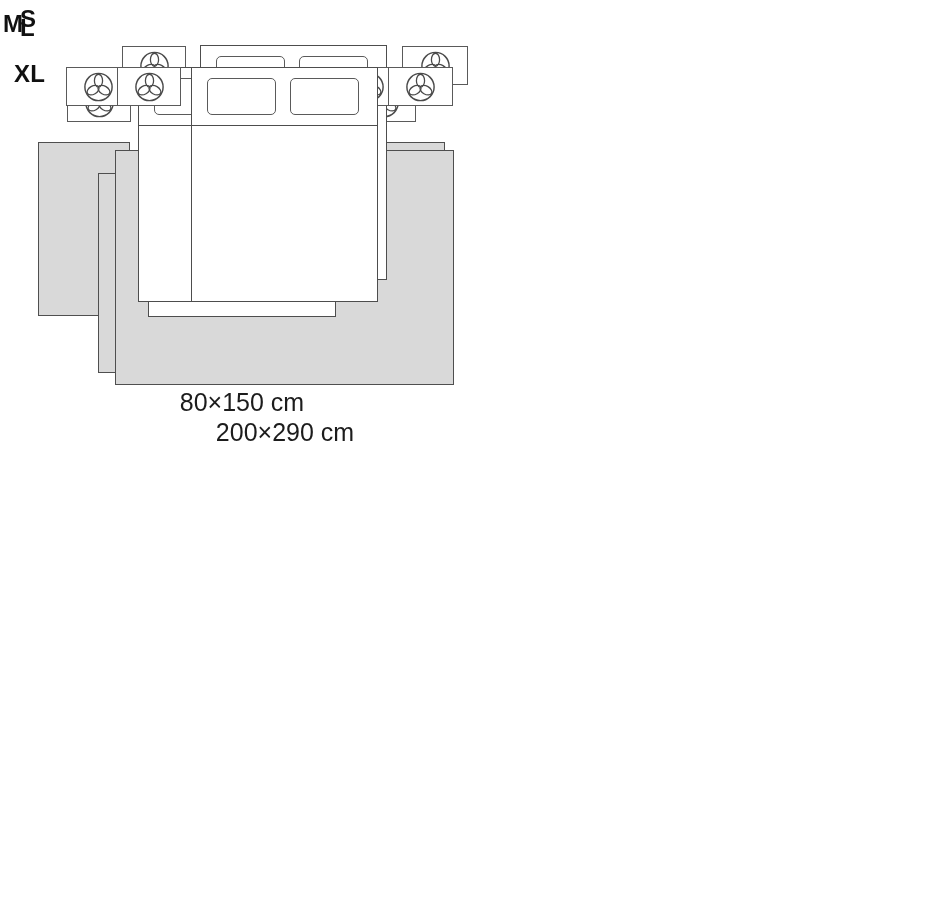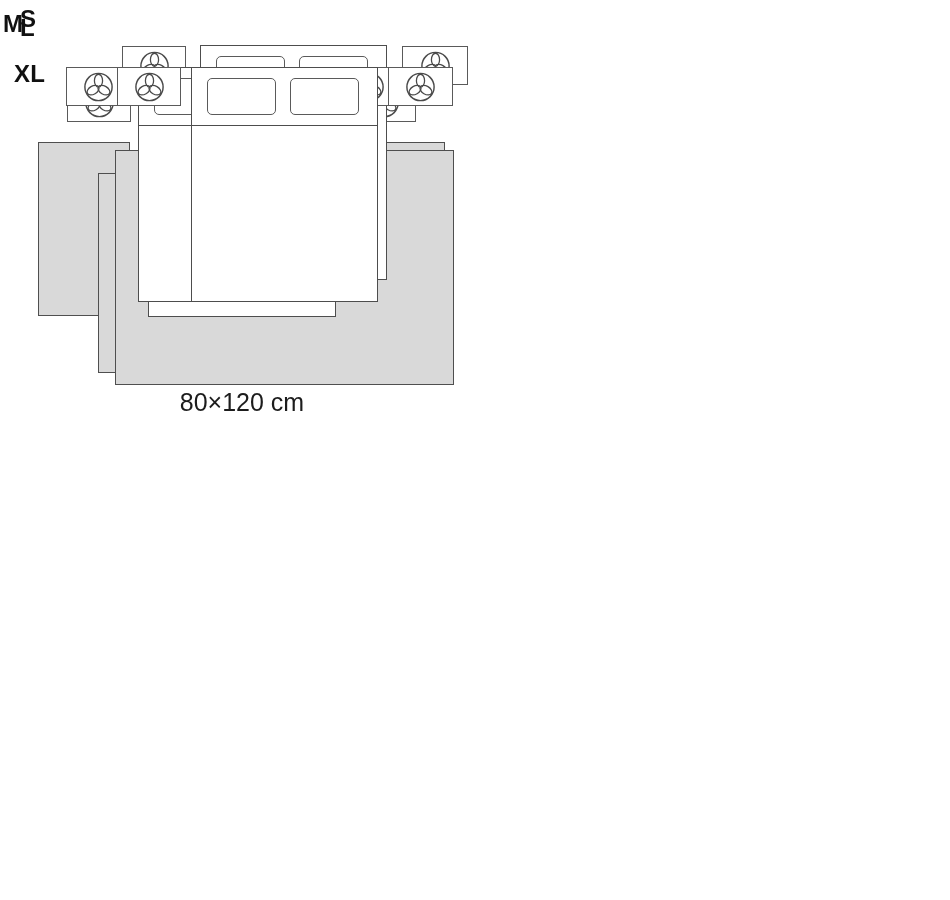--- a/index.html
+++ b/index.html
@@ -110,21 +110,21 @@
         </g>
       </svg>
     </span>
   </div>
   <div class="bed">
     <div class="headboard">
       <div class="pillow pillow-left"></div>
       <div class="pillow pillow-right"></div>
     </div>
   </div>
-  <p class="dimension">80×120 cm</p>
+  <p class="dimension">80×150 cm</p>
 </section>
 
 <section class="panel" id="panel-m">
   <h2 class="panel-label">M</h2>
   <div class="rug rug-m"></div>
   <div class="nightstand ns-left">
     <span>
       <svg class="plant-svg" width="37" height="34" viewBox="0 0 40 40">
         <circle cx="20" cy="20" r="16" fill="none" stroke="#4a4a4a" stroke-width="1.7"></circle>
         <g fill="none" stroke="#4a4a4a" stroke-width="1.5">
@@ -216,13 +216,14 @@
         </g>
       </svg>
     </span>
   </div>
   <div class="bed">
     <div class="headboard">
       <div class="pillow pillow-left"></div>
       <div class="pillow pillow-right"></div>
     </div>
   </div>
+  <p class="dimension">200×290 cm</p>
 </section>
 
 </body></html>

